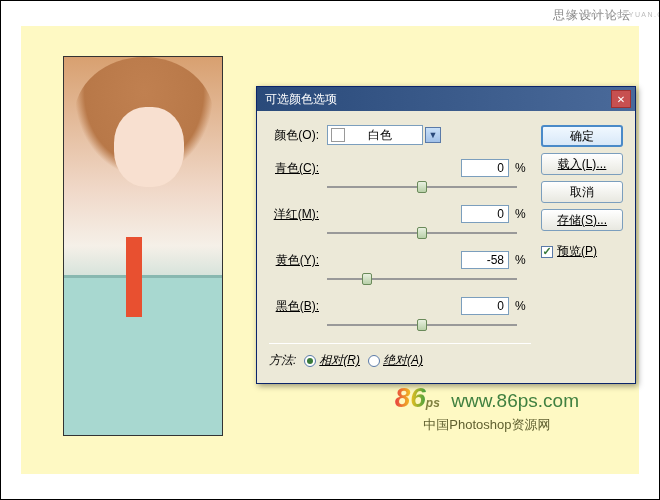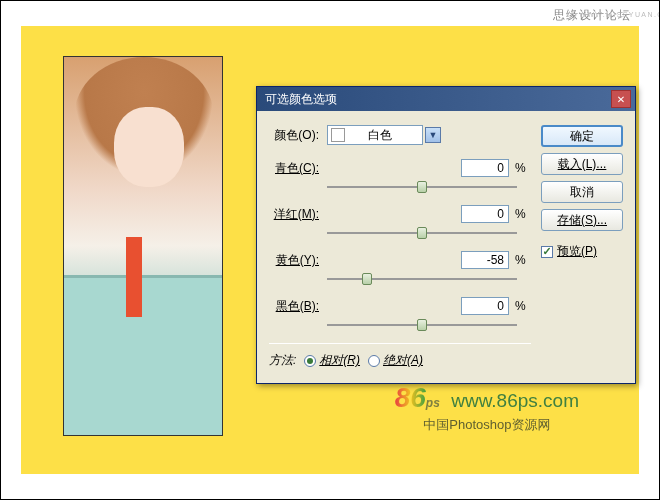--- a/index.html
+++ b/index.html
@@ -1,17 +1,17 @@
 <!DOCTYPE html>
 <html><head>
   <meta charset="utf-8">
   <style>
     * { box-sizing: border-box; margin: 0; padding: 0; }
     body { width: 660px; height: 500px; background: #fff; font-family: "Microsoft YaHei", SimSun, sans-serif; font-size: 12px; position: relative; border: 1px solid #000; }
-    .canvas { position: absolute; top: 25px; left: 20px; right: 20px; bottom: 25px; background: #fde047; }
+    .canvas { position: absolute; top: 25px; left: 20px; right: 20px; bottom: 25px; background: #fef9c3; }
     .photo { position: absolute; top: 30px; left: 42px; width: 160px; height: 380px; background: linear-gradient(180deg, #d8a070 0%, #f0d8c8 35%, #f5f0e8 50%, #a8d0c8 70%, #b0d8d0 100%); border: 1px solid #333; overflow: hidden; }
     .photo-hair { position: absolute; top: 0; left: 10px; width: 140px; height: 120px; background: radial-gradient(ellipse at 50% 30%, #c08050 0%, #b87848 60%, transparent 70%); border-radius: 50% 50% 40% 40%; }
     .photo-face { position: absolute; top: 50px; left: 50px; width: 70px; height: 80px; background: #f8e0d0; border-radius: 45%; }
     .photo-skirt { position: absolute; bottom: 0; left: 0; right: 0; height: 160px; background: #a8d8d0; border-top: 3px solid #88b8b0; }
     .photo-ribbon { position: absolute; top: 180px; left: 62px; width: 16px; height: 80px; background: #e85030; }
     .dialog { position: absolute; top: 60px; left: 235px; width: 380px; background: #ece9d8; border: 1px solid #0a246a; box-shadow: 2px 2px 6px rgba(0,0,0,0.4); }
     .titlebar { height: 24px; background: linear-gradient(90deg, #2a4a7a 0%, #3a5a8a 50%, #4a6a9a 100%); color: #fff; display: flex; align-items: center; padding: 0 4px 0 8px; font-size: 12px; }
     .titlebar-text { flex: 1; }
     .close-btn { width: 20px; height: 18px; background: #c75050; border: 1px solid #a03030; color: #fff; display: flex; align-items: center; justify-content: center; font-size: 10px; cursor: pointer; }
     .dialog-body { padding: 14px 12px; display: flex; gap: 10px; }

